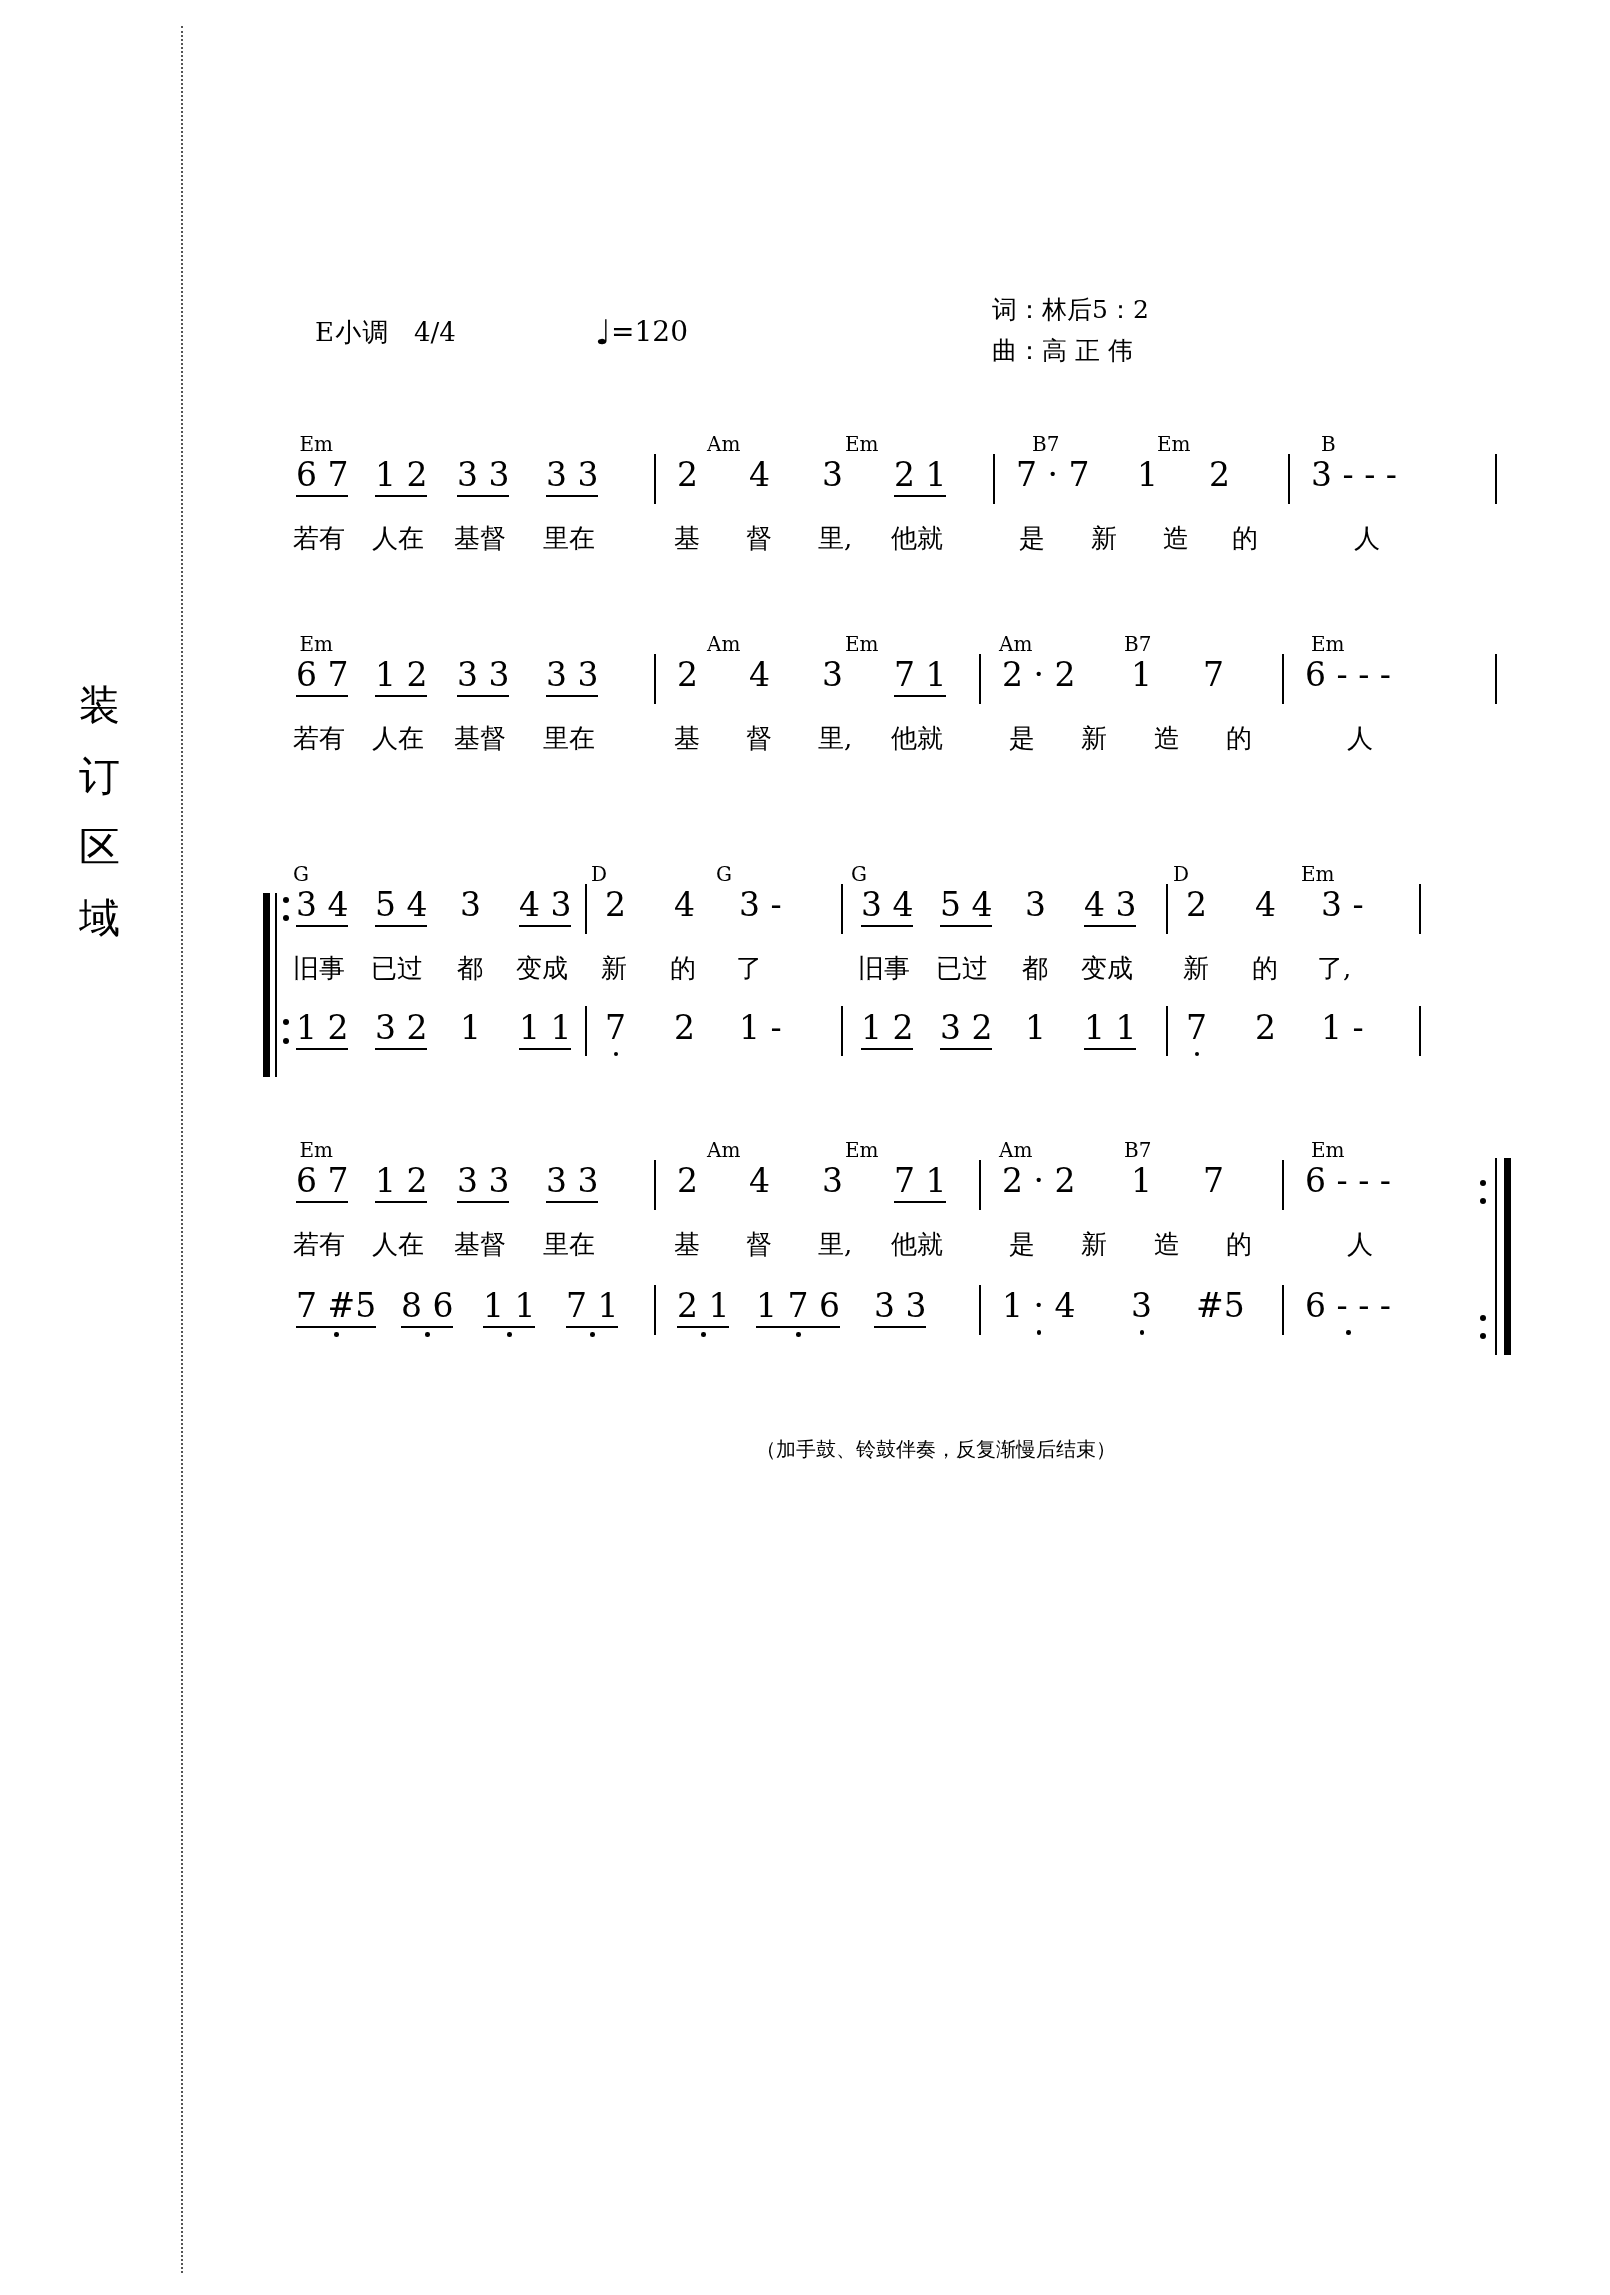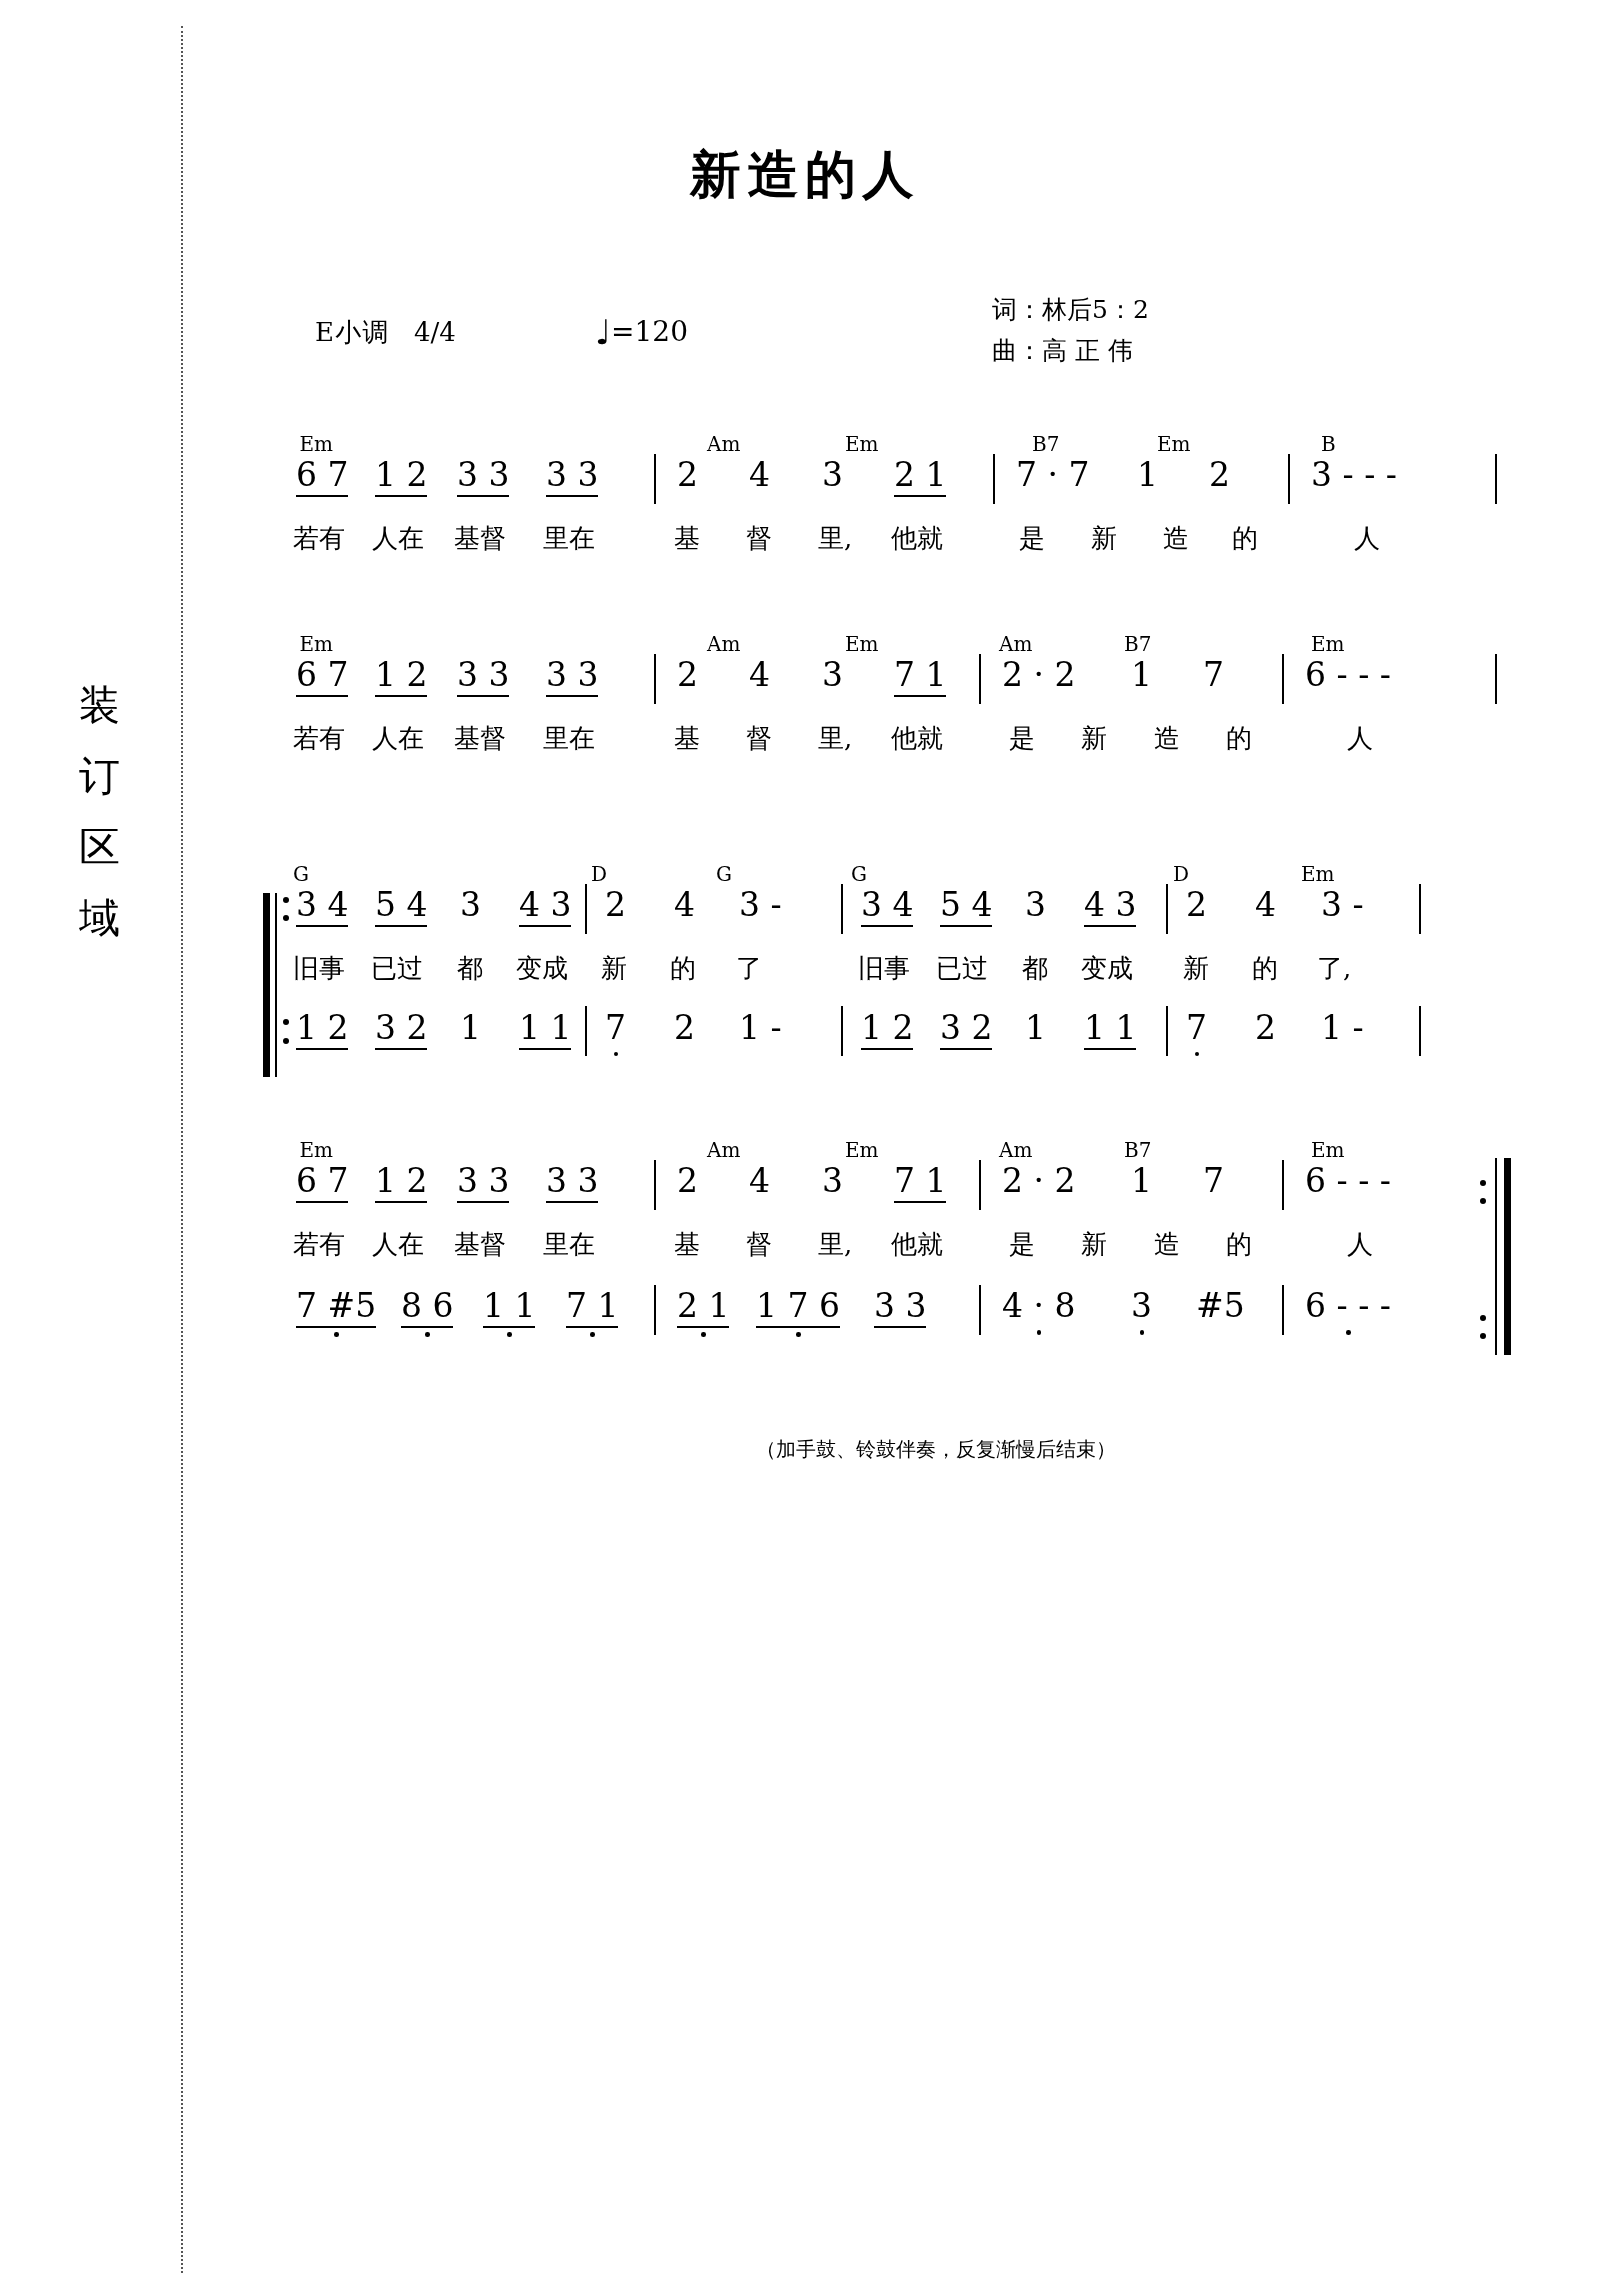--- a/index.html
+++ b/index.html
@@ -187,21 +187,20 @@
 
   <div class="binding-line"></div>
 
   <div class="binding-label">
     <span>装</span>
     <span>订</span>
     <span>区</span>
     <span>域</span>
   </div>
 
-  <div class="title">新造的人</div>
 
   <div class="meta-left">
     <span class="key">E小调</span><span class="meter">4/4</span>
   </div>
 
   <div class="tempo">
     <span class="qnote">♩</span><span>=120</span>
   </div>
 
   <div class="credits">
@@ -426,21 +425,21 @@
     <div class="noterow" style="margin-top:18.4px;">
       <span class="note u1 dot-below" style="left:13px;">7 #5</span>
       <span class="note u1 dot-below" style="left:118px;">8 6</span>
       <span class="note u1 dot-below" style="left:200px;">1 1</span>
       <span class="note u1 dot-below" style="left:283px;">7 1</span>
       <span class="bar" style="left:371px; top:-2.6px; height:50px;"></span>
       <span class="note u1 dot-below" style="left:394px;">2 1</span>
       <span class="note u1 dot-below" style="left:473px;">1 7 6</span>
       <span class="note u1" style="left:591px;">3 3</span>
       <span class="bar" style="left:696px; top:-2.6px; height:50px;"></span>
-      <span class="note dot-below" style="left:719px;">4 · 8</span>
+      <span class="note dot-below" style="left:719px;">1 · 4</span>
       <span class="note dot-below" style="left:848px;">3</span>
       <span class="note" style="left:913px;">#5</span>
       <span class="bar" style="left:999px; top:-2.6px; height:50px;"></span>
       <span class="note dot-below" style="left:1022px;">6 - - -</span>
     </div>
 
     <div class="repeat-dots" style="left:1197px; top:37px; height:30px;">
         <i style="top:2.6px;"></i>
         <i style="top:21px;"></i>
       </div>

